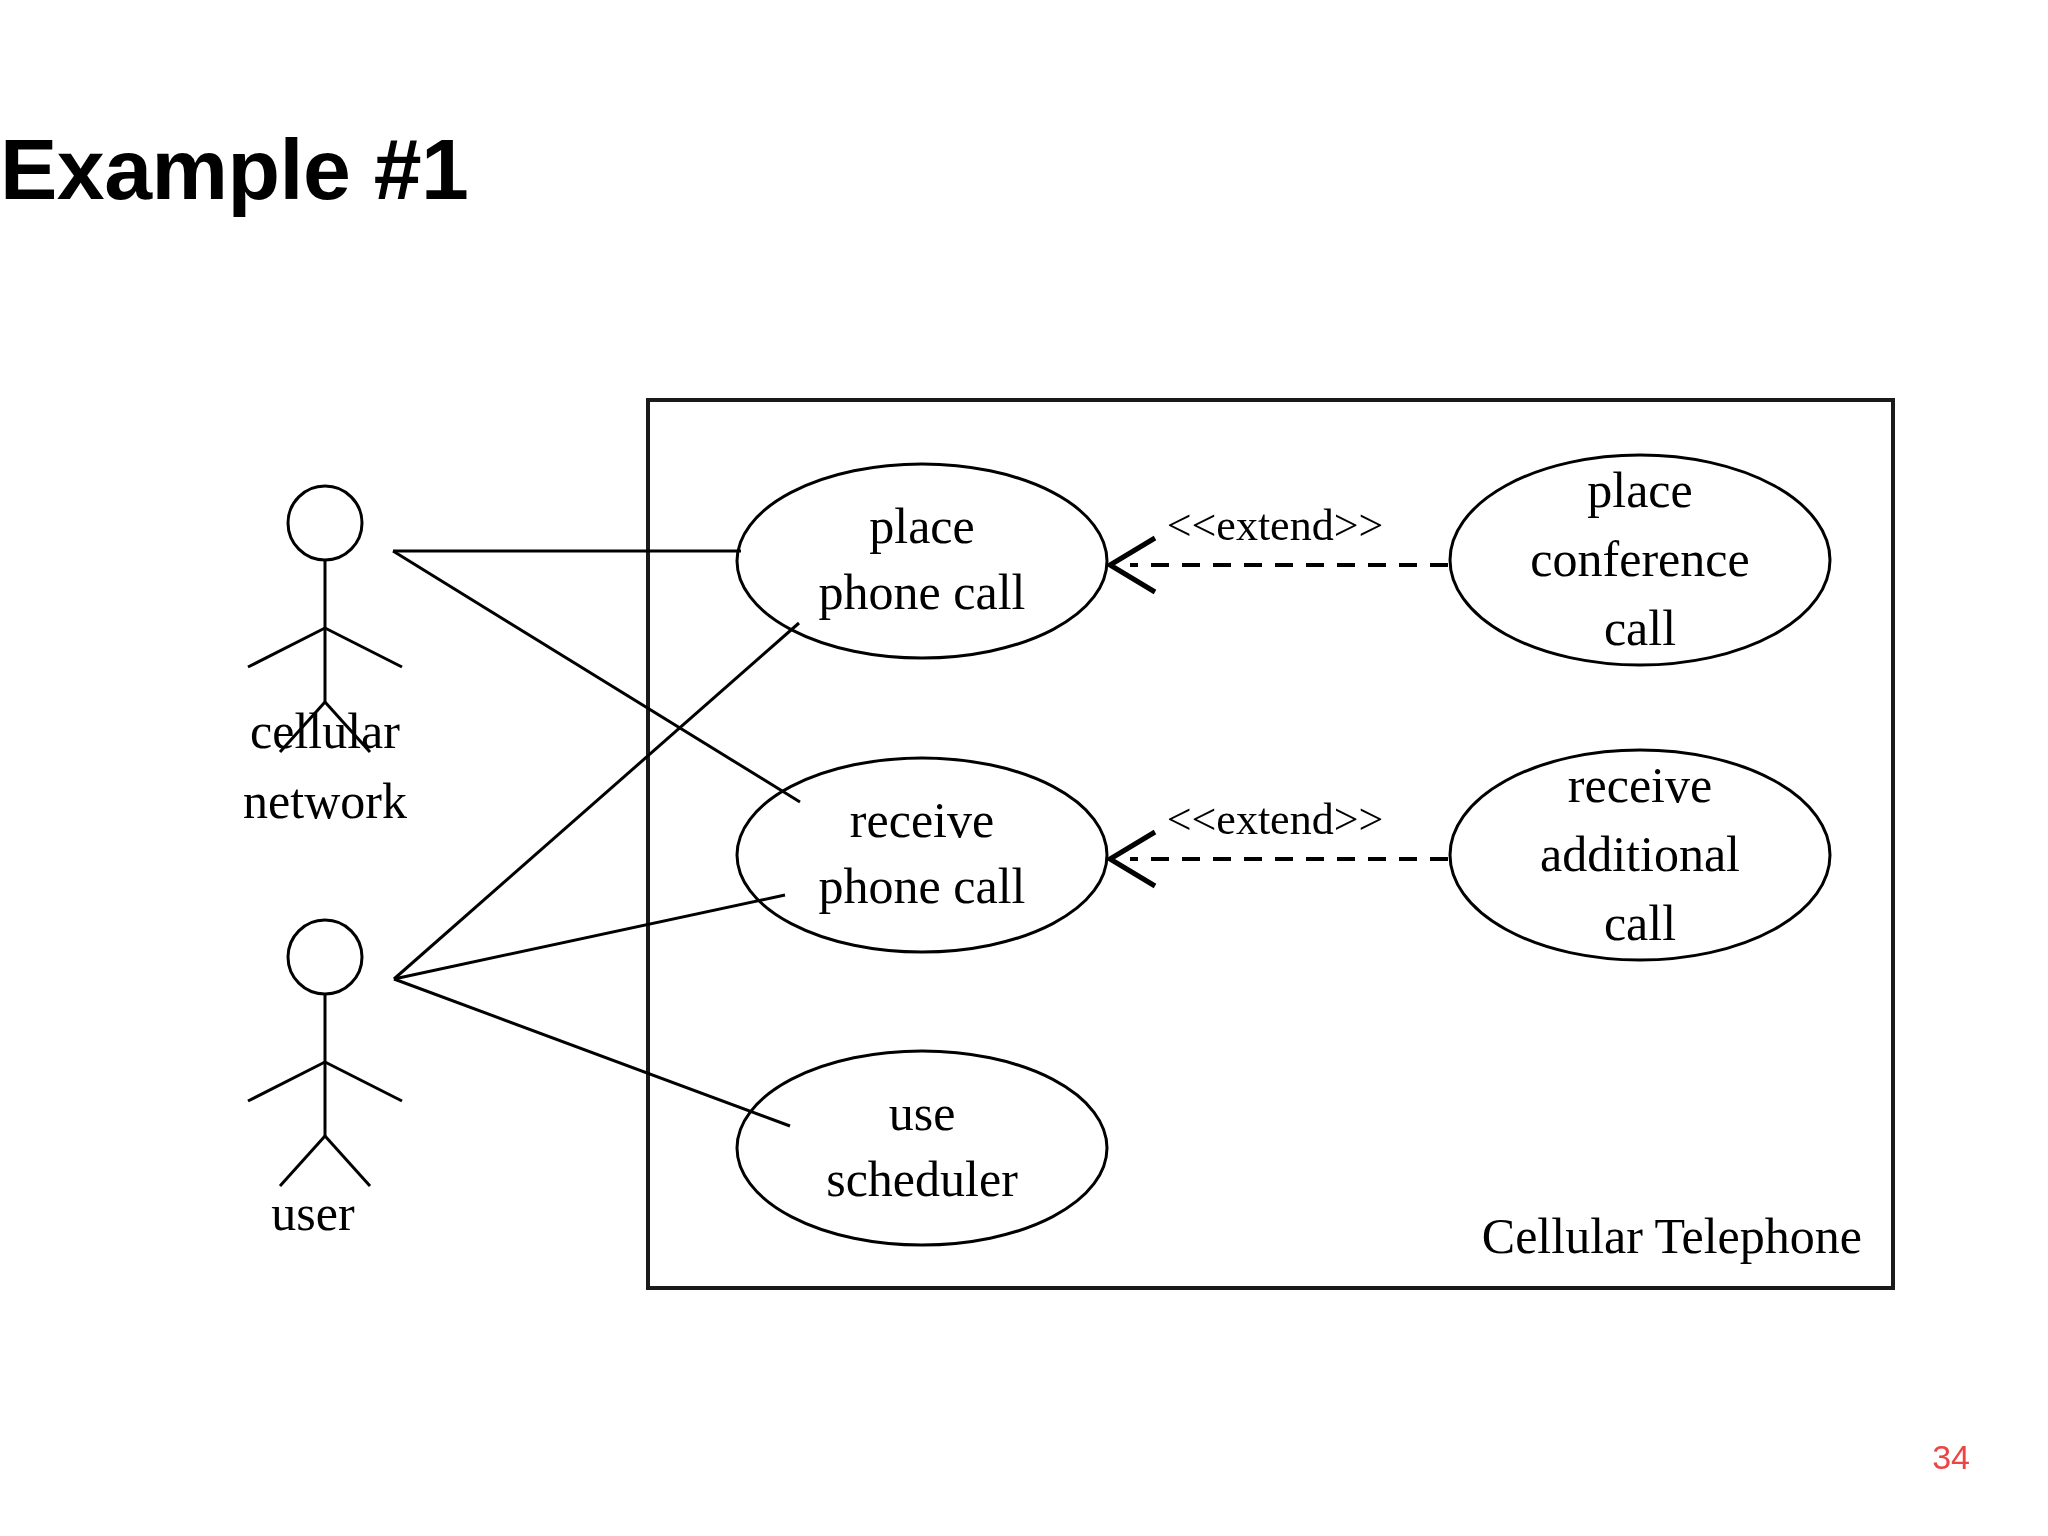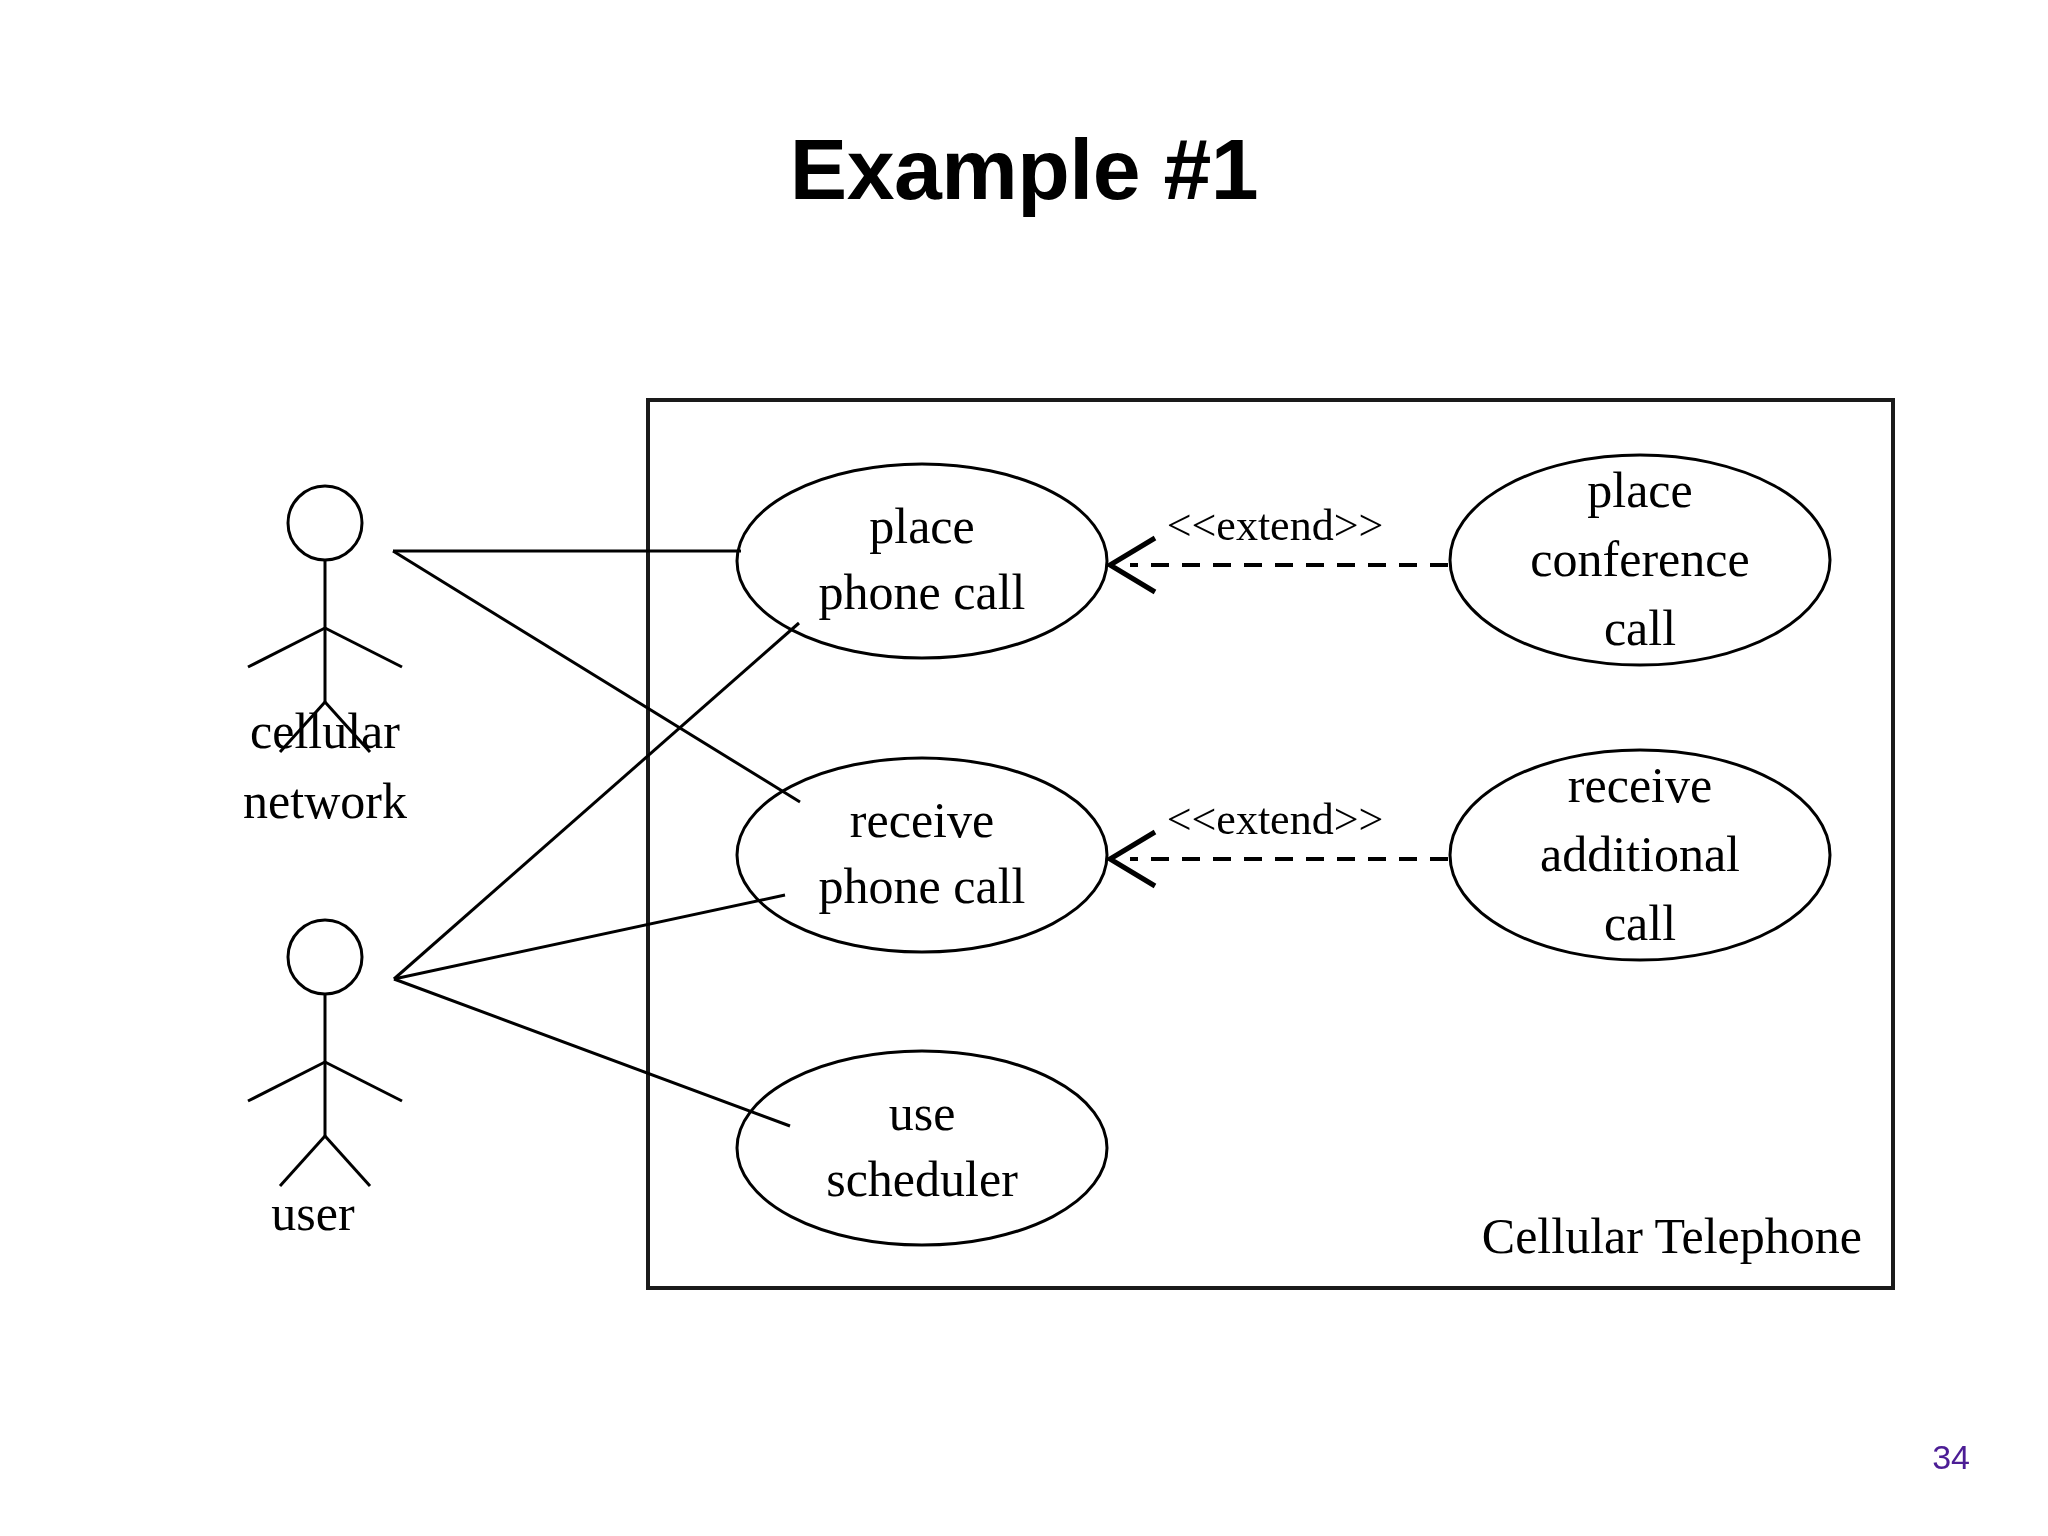--- a/index.html
+++ b/index.html
@@ -15,42 +15,42 @@
     width: 2048px;
     height: 1536px;
     background: #ffffff;
     overflow: hidden;
   }
   #slide-title {
     position: absolute;
     left: 0;
     top: 126px;
     width: 2048px;
-    text-align: center;
+    text-align: left;
     font-family: "Liberation Sans", sans-serif;
     font-weight: bold;
     font-size: 86px;
     line-height: 1.0;
     color: #000000;
     letter-spacing: -0.5px;
   }
   #diagram {
     position: absolute;
     left: 0;
     top: 0;
     width: 2048px;
     height: 1536px;
   }
   #page-number {
     position: absolute;
     right: 78px;
     top: 1438px;
     font-family: "Liberation Sans", sans-serif;
     font-size: 34px;
-    color: #4c1d95;
+    color: #ef4444;
   }
   .uc-text {
     font-family: "Liberation Serif", serif;
     font-size: 50px;
     fill: #000000;
   }
   .actor-text {
     font-family: "Liberation Serif", serif;
     font-size: 50px;
     fill: #000000;

